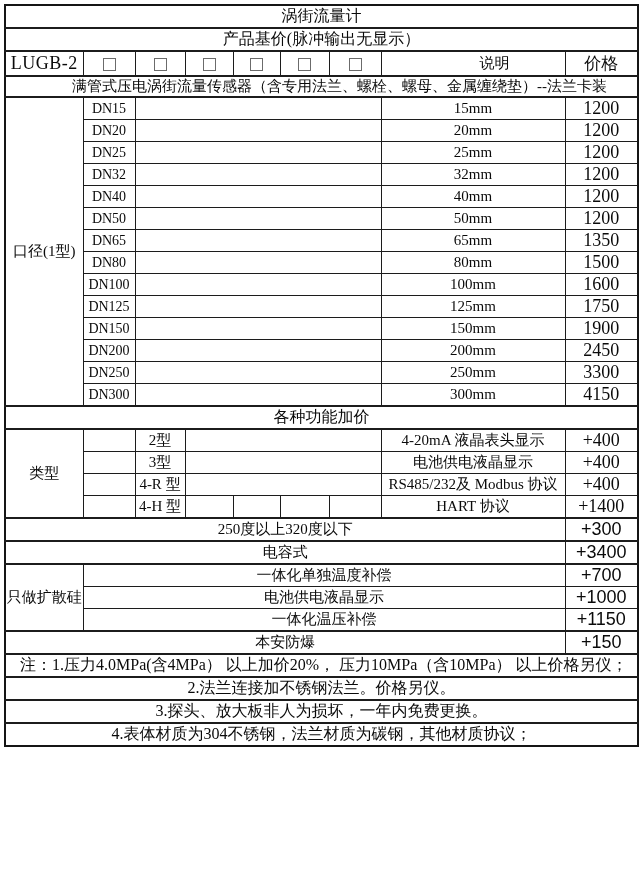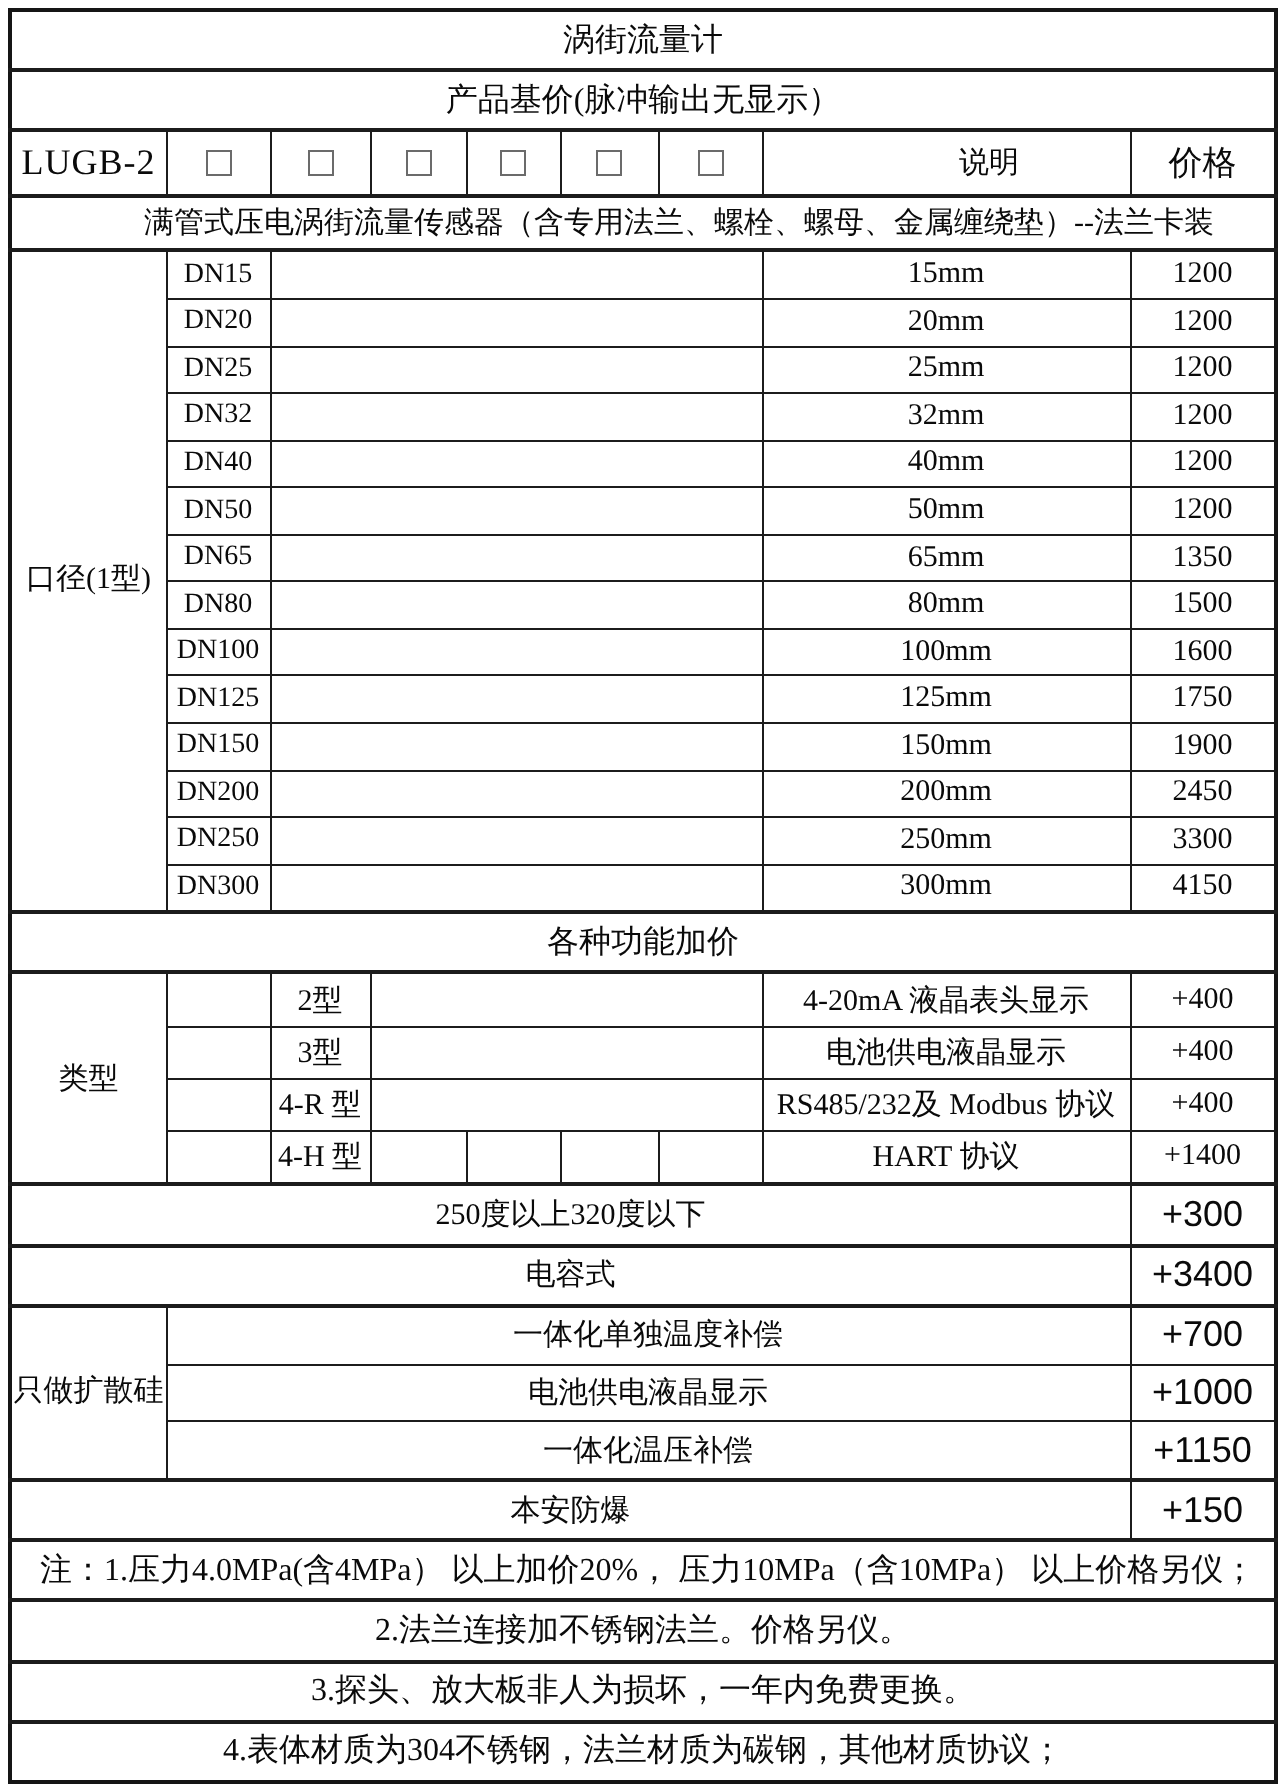--- a/index.html
+++ b/index.html
@@ -7,21 +7,21 @@
     position: relative;
     width: 640px;
     height: 896px;
     background: #ffffff;
     overflow: hidden;
   }
   table.price-table {
     border-collapse: collapse;
     table-layout: fixed;
     width: 633px;
-    height: 888px;
+    height: 724px;
     margin: 4px 0 12px 4px;
     border: 2px solid #151515;
   }
   td {
     border: 1px solid #1c1c1c;
     text-align: center;
     vertical-align: middle;
     padding: 0;
     font-family: "Liberation Serif", serif;
     font-size: 15px;
@@ -31,21 +31,21 @@
   }
   tr.tk > td { border-top-width: 2px; }
   td.title { font-size: 16px; }
   td.subtitle { font-size: 16px; font-family: Liberation Serif, serif; }
   td.model { font-size: 18px; letter-spacing: 0.5px; }
   td.desc-h { font-size: 15px; padding-left: 43px; }
   td.price-h { font-size: 17px; }
   td.sensor { font-size: 15px; padding-left: 36px; }
   td.dn { font-size: 14px; }
   td.size { font-size: 15px; }
-  td.price { font-size: 15px; }
+  td.price { font-size: 18px; }
   td.sans { font-family: "Liberation Sans", sans-serif; font-size: 18px; }
   td.section { font-size: 16px; }
   td.wrap { white-space: normal; line-height: 1.25; }
   td.note { font-size: 16px; border-radius: 14px; }
   td.note-left { text-align: left; padding-left: 14px; }
   .checkbox {
     display: inline-block;
     width: 11px;
     height: 11px;
     border: 1px solid #6b6b6b;

